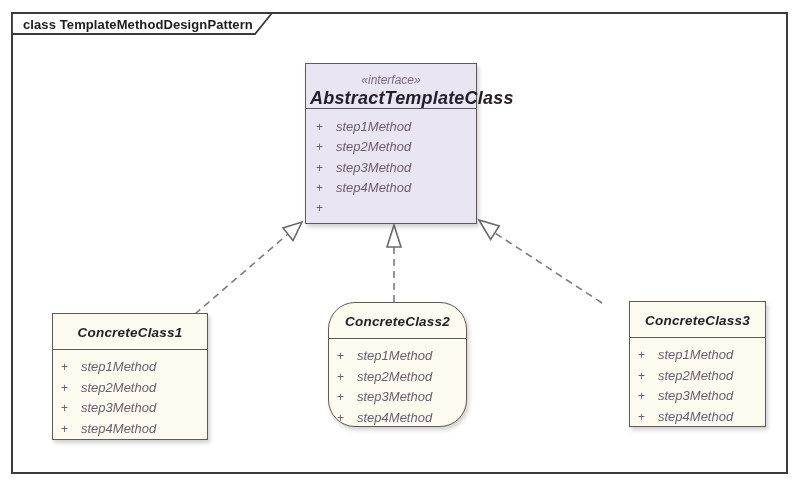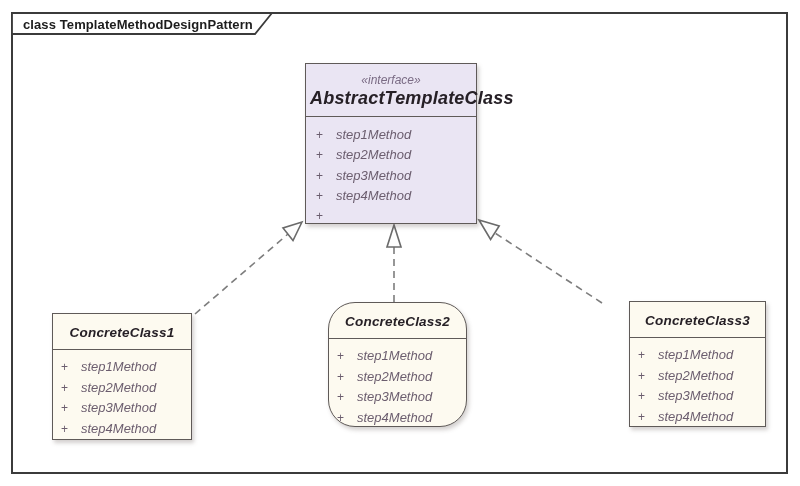--- a/index.html
+++ b/index.html
@@ -71,21 +71,21 @@
     top: 63px;
     width: 172px;
     height: 161px;
     background: var(--interface-fill);
   }
   .class-header {
     text-align: center;
     border-bottom: 1.5px solid var(--box-border);
   }
   .interface-box .class-header {
-    padding: 8px 4px 8px 4px;
+    padding: 8px 4px 0 4px;
   }
   .stereotype {
     font-size: 12px;
     font-style: italic;
     color: var(--stereotype-text);
     line-height: 16px;
   }
   .class-name {
     font-size: 18px;
     font-weight: bold;
@@ -121,21 +121,21 @@
   .concrete-box .class-name {
     font-size: 13.5px;
     line-height: 16px;
   }
   .concrete-box .methods {
     padding: 7px 8px 4px 8px;
   }
   .concrete-box .method-row {
     line-height: 20.5px;
   }
-  .cc1 { left: 52px;  top: 313px; width: 140px; height: 127px; }
+  .cc1 { left: 52px;  top: 313px; width: 156px; height: 127px; }
   .cc2 { left: 328px; top: 302px; width: 139px; height: 125px; border-radius: 27px; }
   .cc3 { left: 629px; top: 301px; width: 137px; height: 126px; }
 </style>
 </head>
 <body>
 
 <div class="page">
 
   <div class="frame"></div>
 

